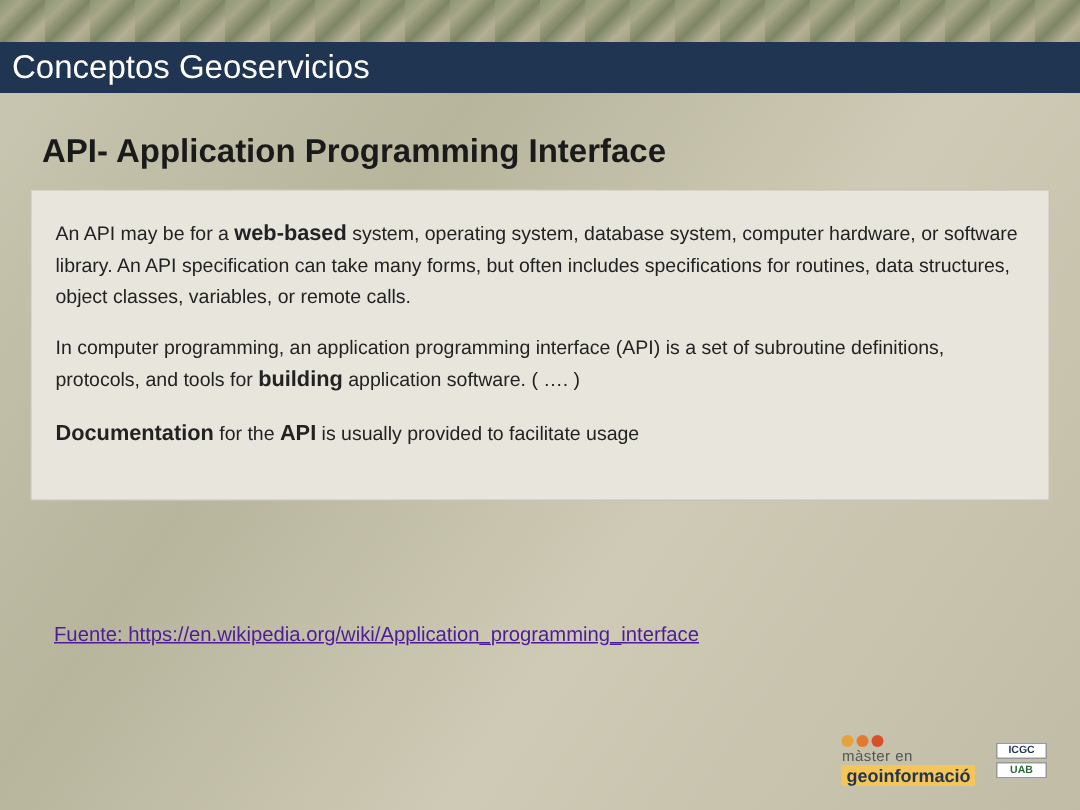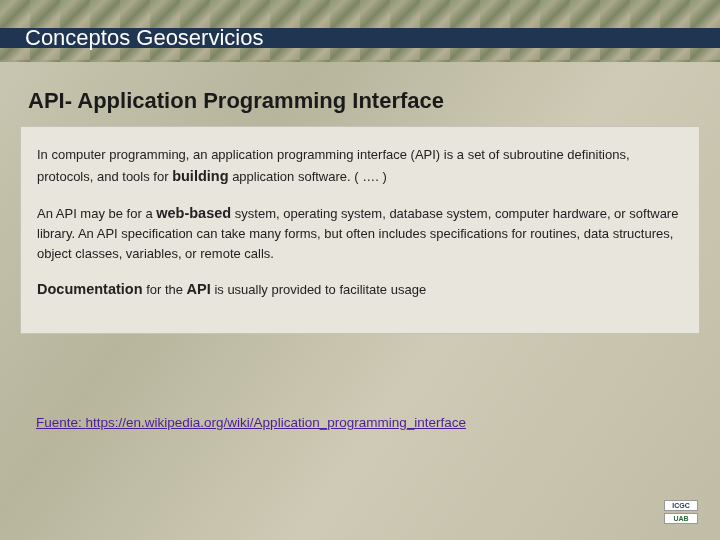--- a/index.html
+++ b/index.html
@@ -19,25 +19,25 @@
     }
     .bg-aerial2 {
       position: absolute;
       top: 62px; left: 0; right: 0; bottom: 0;
       background: linear-gradient(125deg, #c8c5b0 0%, #b8b59d 30%, #cecab5 60%, #c0bca5 100%);
     }
     .title-band {
       position: absolute;
       top: 28px;
       left: 0; right: 0;
-      height: 20px;
+      height: 34px;
       background: #1f3551;
       display: flex;
       align-items: center;
-      padding-left: 25px;
+      padding-left: 8px;
     }
     .title-band span {
       color: #fff;
       font-size: 22px;
       font-weight: 400;
     }
     .subtitle {
       position: absolute;
       top: 88px;
       left: 28px;
@@ -104,32 +104,41 @@
 <div class="bg-aerial2"></div>
 
 <div class="title-band">
   <span>Conceptos Geoservicios</span>
 </div>
 
 <div class="subtitle">API- Application Programming Interface</div>
 
 <div class="content-box">
   <p class="para">
-    <span>In computer programming, an application programming interface (API) is a set of subroutine definitions, protocols, and tools for </span><span class="b-big">building</span><span> application software.  ( …. )</span>
+    <span>An API may be for a </span><span class="b-big">web-based</span><span> system, operating system, database system, computer hardware, or software library. An API specification can take many forms, but often includes specifications for routines, data structures, object classes, variables, or remote calls.</span>
   </p>
   <p class="para">
-    <span>An API may be for a </span><span class="b-big">web-based</span><span> system, operating system, database system, computer hardware, or software library. An API specification can take many forms, but often includes specifications for routines, data structures, object classes, variables, or remote calls.</span>
+    <span>In computer programming, an application programming interface (API) is a set of subroutine definitions, protocols, and tools for </span><span class="b-big">building</span><span> application software.  ( …. )</span>
   </p>
   <p class="para" style="margin-bottom:16px">
     <span class="b-big">Documentation</span><span> for the </span><span class="b-big">API</span><span> is usually provided to facilitate usage</span>
   </p>
 </div>
 
 <div class="source">
   <span>Fuente: </span><span>https://en.wikipedia.org/wiki/Application_programming_interface</span>
 </div>
 
 <div class="logos">
+  <div class="logo-master">
+    <div class="dots">
+      <span class="d1"></span>
+        <span class="d2"></span>
+        <span class="d3"></span>
+    </div>
+    <span class="l1">màster en</span>
+    <span class="l2">geoinformació</span>
+  </div>
   <div class="logo-block">
     <div class="logo-icgc">ICGC</div>
     <div class="logo-uab">UAB</div>
   </div>
 </div>
 
 </body></html>

